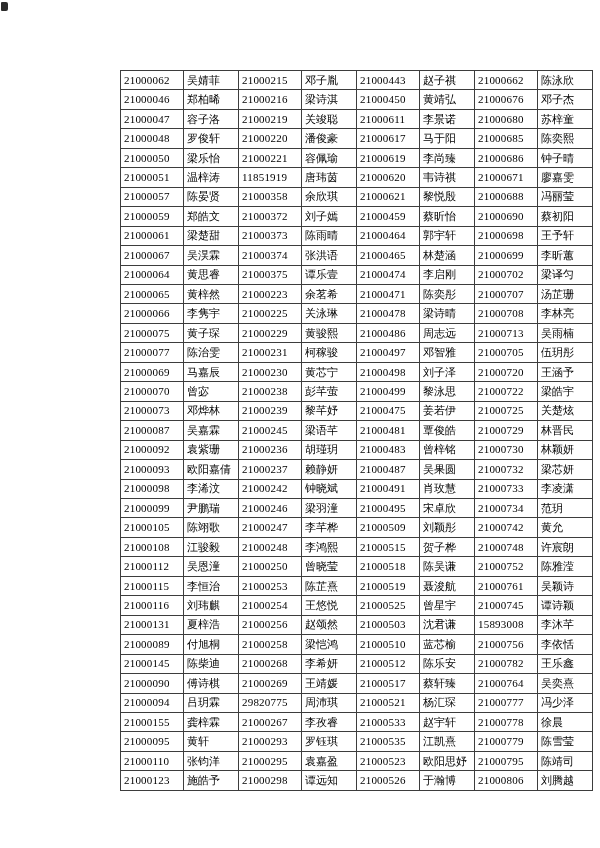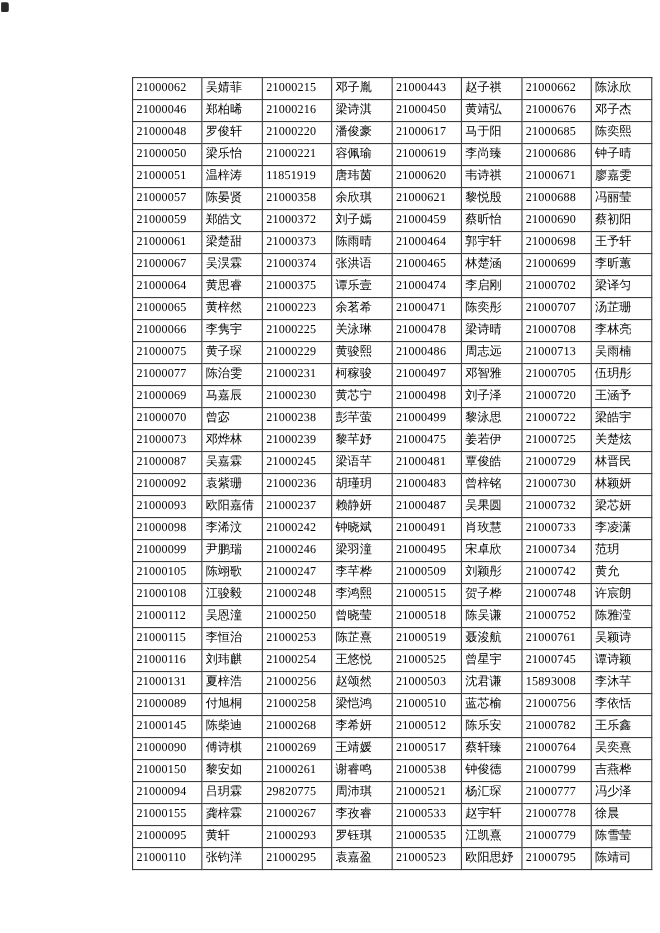--- a/index.html
+++ b/index.html
@@ -72,20 +72,30 @@
         <td class="id-cell">21000046</td>
         <td class="name-cell">郑柏晞</td>
         <td class="id-cell">21000216</td>
         <td class="name-cell">梁诗淇</td>
         <td class="id-cell">21000450</td>
         <td class="name-cell">黄靖弘</td>
         <td class="id-cell">21000676</td>
         <td class="name-cell">邓子杰</td>
       </tr>
       <tr>
+        <td class="id-cell">21000047</td>
+        <td class="name-cell">容子洛</td>
+        <td class="id-cell">21000219</td>
+        <td class="name-cell">关竣聪</td>
+        <td class="id-cell">21000611</td>
+        <td class="name-cell">李景诺</td>
+        <td class="id-cell">21000680</td>
+        <td class="name-cell">苏梓童</td>
+      </tr>
+      <tr>
         <td class="id-cell">21000048</td>
         <td class="name-cell">罗俊轩</td>
         <td class="id-cell">21000220</td>
         <td class="name-cell">潘俊豪</td>
         <td class="id-cell">21000617</td>
         <td class="name-cell">马于阳</td>
         <td class="id-cell">21000685</td>
         <td class="name-cell">陈奕熙</td>
       </tr>
       <tr>
@@ -362,30 +372,20 @@
         <td class="id-cell">21000090</td>
         <td class="name-cell">傅诗棋</td>
         <td class="id-cell">21000269</td>
         <td class="name-cell">王靖媛</td>
         <td class="id-cell">21000517</td>
         <td class="name-cell">蔡轩臻</td>
         <td class="id-cell">21000764</td>
         <td class="name-cell">吴奕熹</td>
       </tr>
       <tr>
-        <td class="id-cell">21000150</td>
-        <td class="name-cell">黎安如</td>
-        <td class="id-cell">21000261</td>
-        <td class="name-cell">谢睿鸣</td>
-        <td class="id-cell">21000538</td>
-        <td class="name-cell">钟俊德</td>
-        <td class="id-cell">21000799</td>
-        <td class="name-cell">吉燕桦</td>
-      </tr>
-      <tr>
         <td class="id-cell">21000094</td>
         <td class="name-cell">吕玥霖</td>
         <td class="id-cell">29820775</td>
         <td class="name-cell">周沛琪</td>
         <td class="id-cell">21000521</td>
         <td class="name-cell">杨汇琛</td>
         <td class="id-cell">21000777</td>
         <td class="name-cell">冯少泽</td>
       </tr>
       <tr>
@@ -411,14 +411,24 @@
       <tr>
         <td class="id-cell">21000110</td>
         <td class="name-cell">张钧洋</td>
         <td class="id-cell">21000295</td>
         <td class="name-cell">袁嘉盈</td>
         <td class="id-cell">21000523</td>
         <td class="name-cell">欧阳思妤</td>
         <td class="id-cell">21000795</td>
         <td class="name-cell">陈靖司</td>
       </tr>
+      <tr>
+        <td class="id-cell">21000123</td>
+        <td class="name-cell">施皓予</td>
+        <td class="id-cell">21000298</td>
+        <td class="name-cell">谭远知</td>
+        <td class="id-cell">21000526</td>
+        <td class="name-cell">于瀚博</td>
+        <td class="id-cell">21000806</td>
+        <td class="name-cell">刘腾越</td>
+      </tr>
     </tbody>
 </table>
 
 </body></html>

